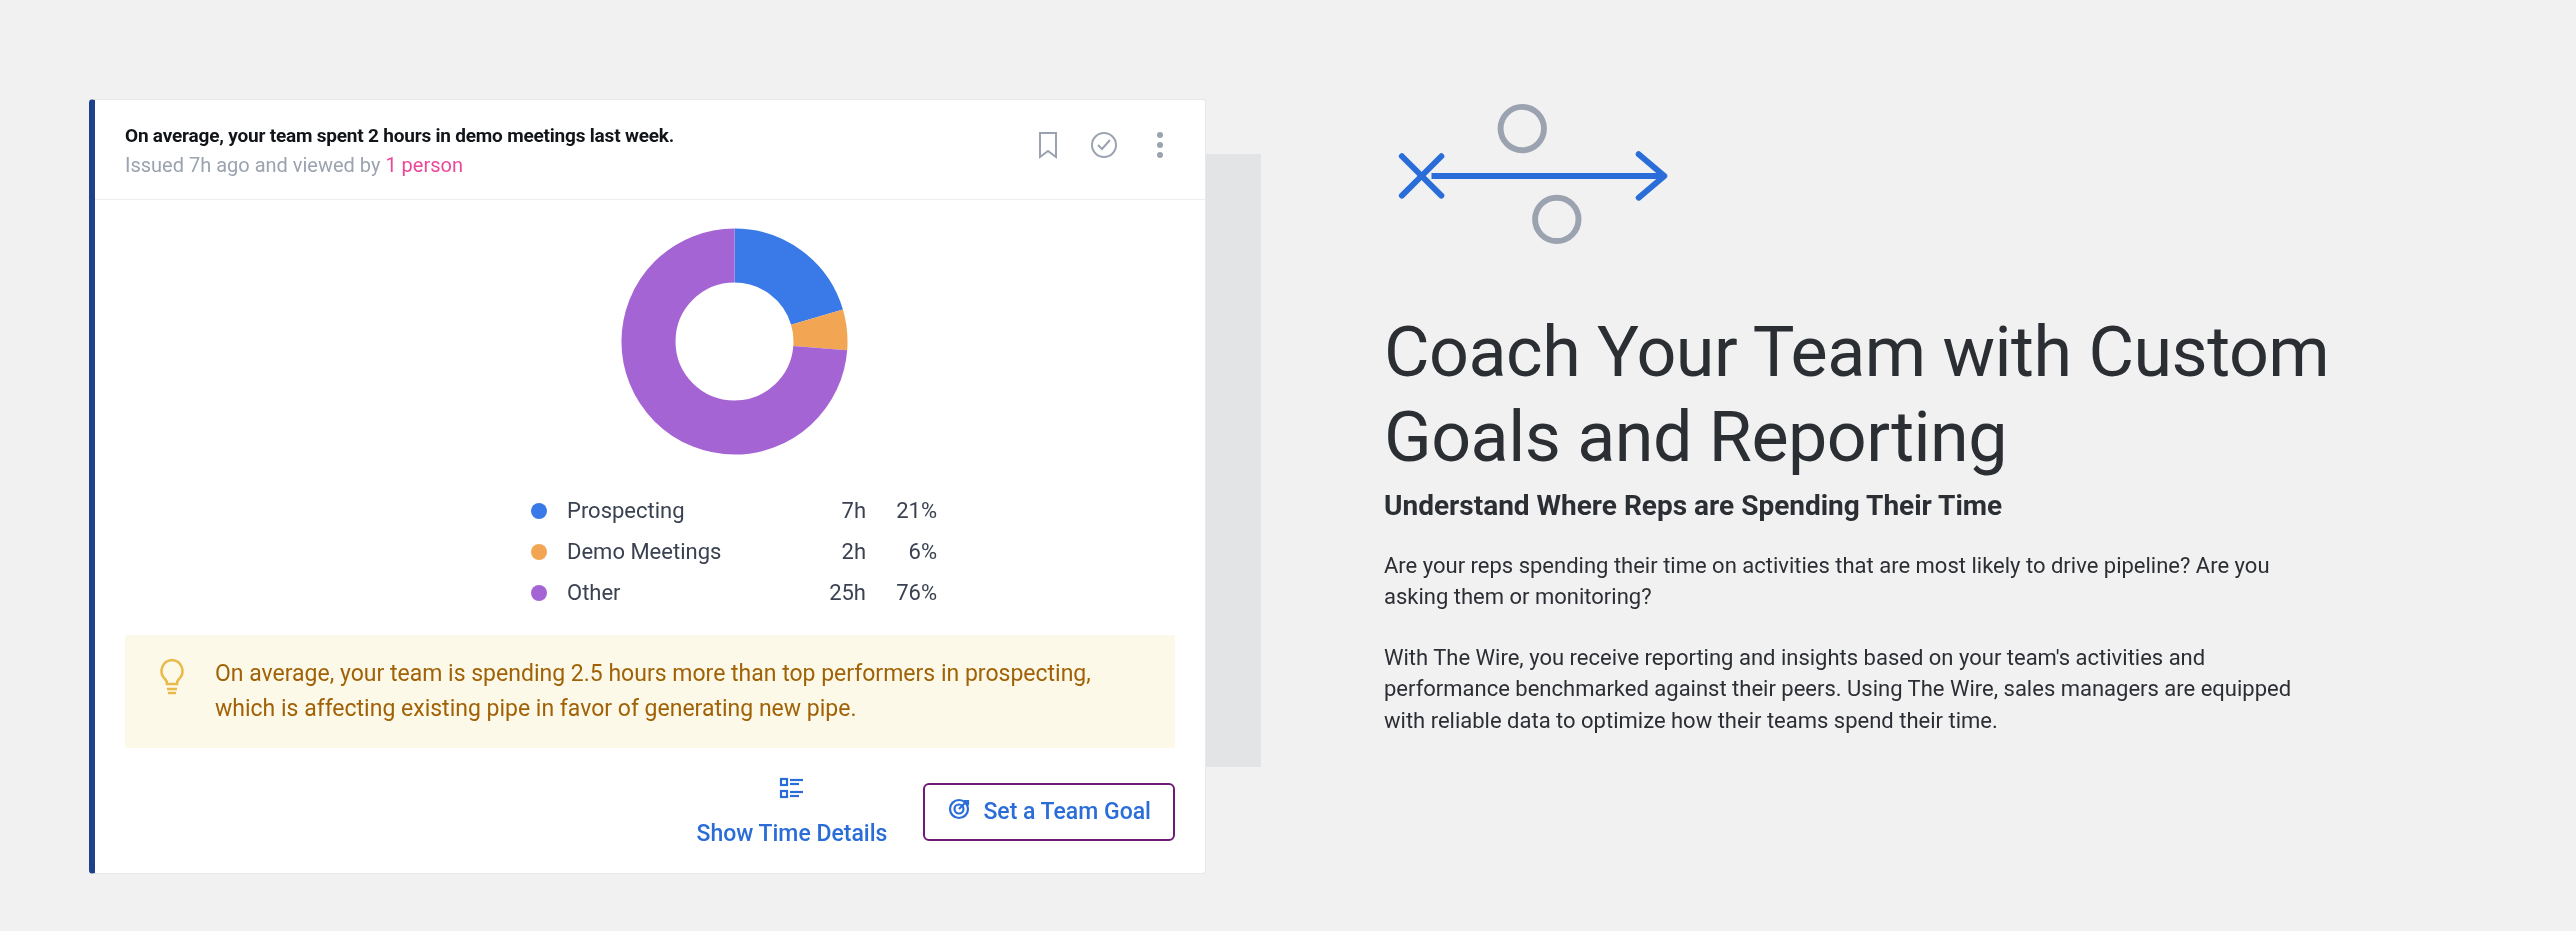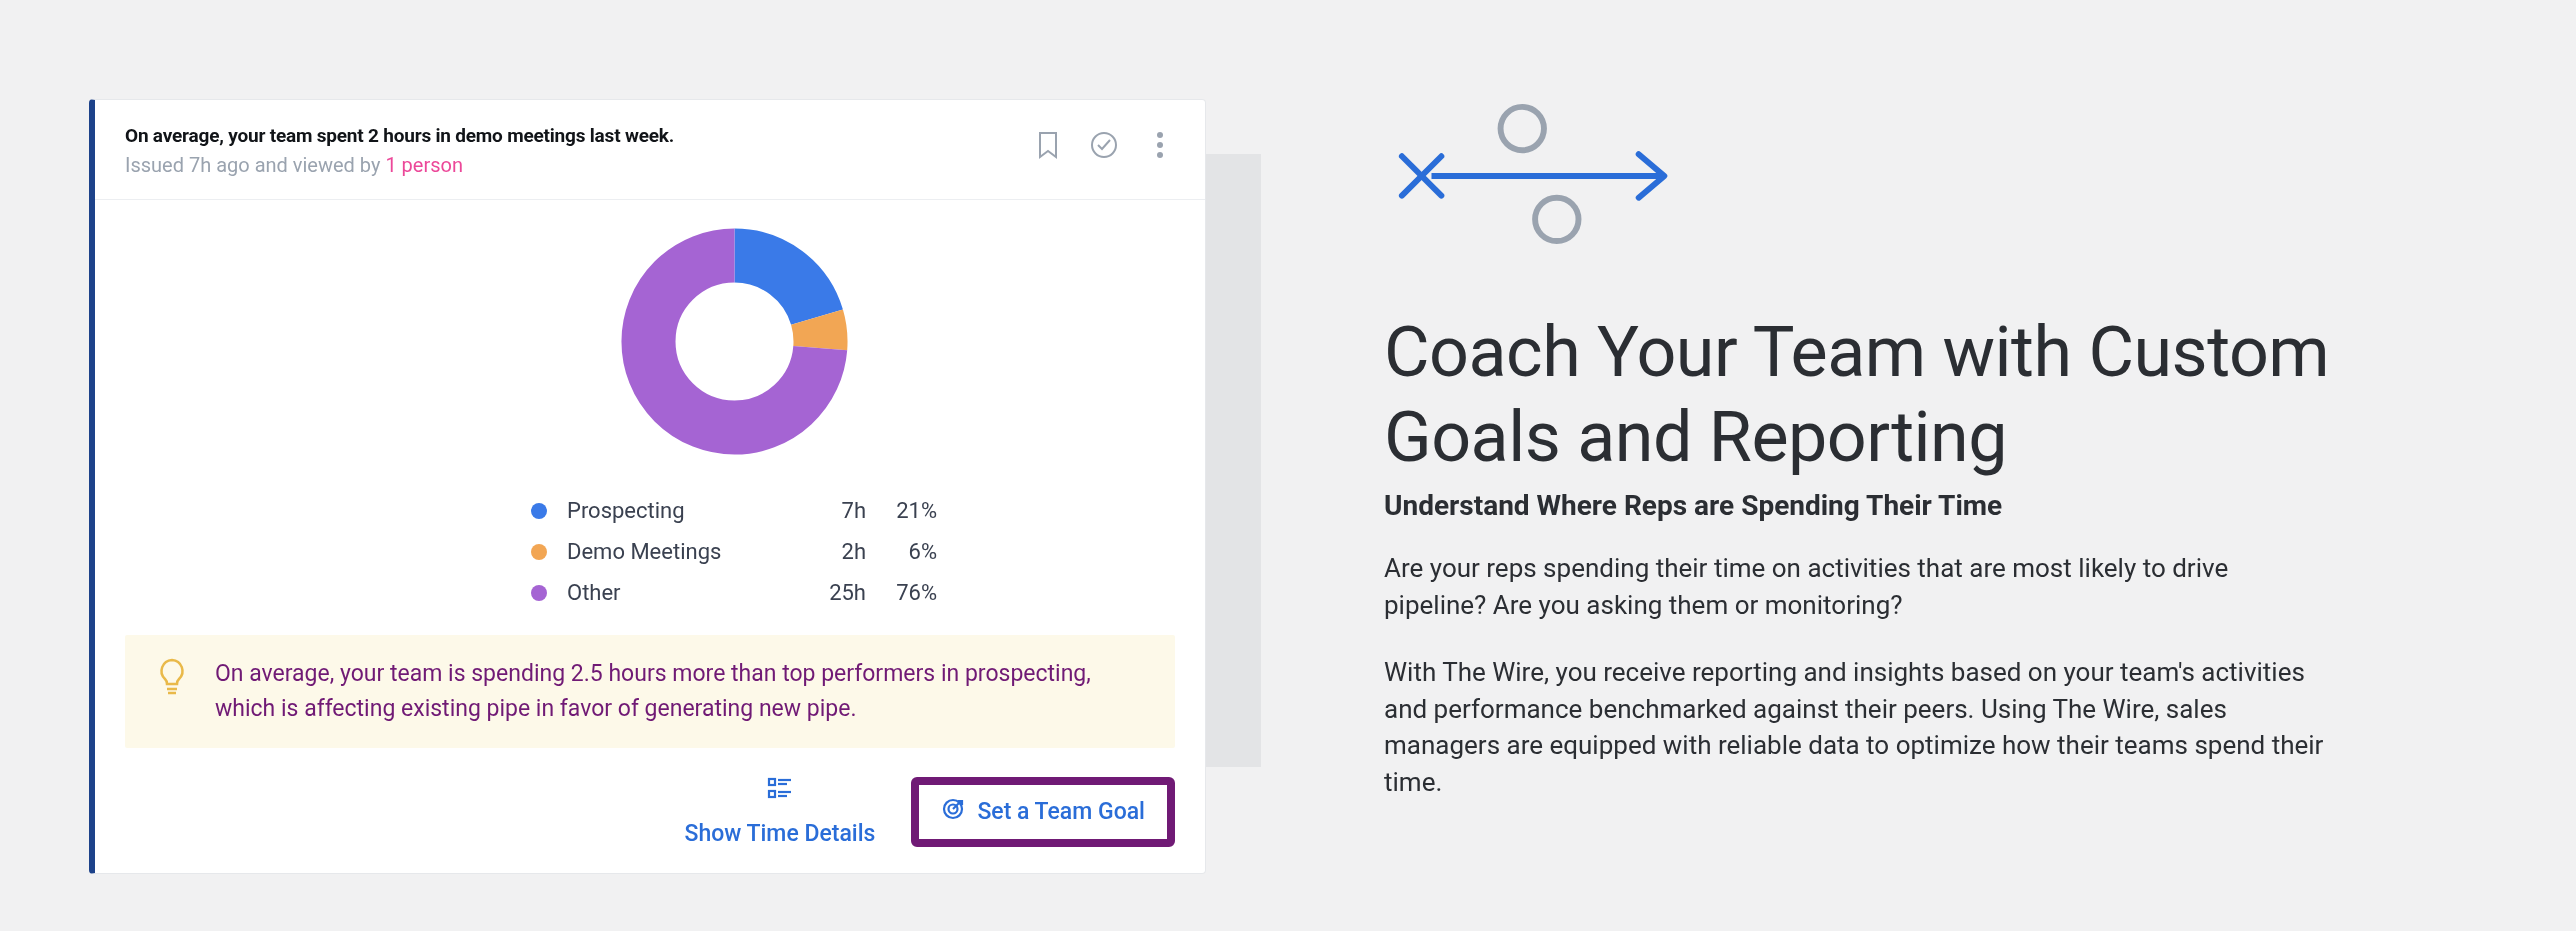--- a/index.html
+++ b/index.html
@@ -128,21 +128,21 @@
     display: flex;
     align-items: flex-start;
     gap: 26px;
     background: #fdf9e9;
     padding: 22px 30px;
     border-radius: 2px;
   }
   .insight-text {
     font-size: 23px;
     line-height: 1.5;
-    color: #701a75;
+    color: #a16207;
   }
 
   
   .card-footer {
     display: flex;
     justify-content: flex-end;
     gap: 36px;
     margin-top: 28px;
     align-items: center;
   }
@@ -156,21 +156,21 @@
     cursor: pointer;
     flex-direction: column;
   }
   .outline-btn {
     display: flex;
     align-items: center;
     gap: 12px;
     font-size: 23px;
     font-weight: 500;
     color: #2a6dd8;
-    border: 8px solid #701a75;
+    border: 2px solid #701a75;
     border-radius: 6px;
     padding: 12px 22px;
     cursor: pointer;
     background: #fff;
   }
 
   
   .copy {
     width: 1008px;
     padding-top: 0;
@@ -186,21 +186,21 @@
     letter-spacing: -0.5px;
   }
   .subhead {
     font-size: 28px;
     font-weight: 700;
     color: #2b2e33;
     margin-bottom: 28px;
     margin-top: 8px;
   }
   .para {
-    font-size: 26px;
+    font-size: 22px;
     line-height: 1.42;
     color: #2b2e33;
     margin-bottom: 30px;
     max-width: 949px;
   }
 </style>
 </head>
 <body>
 
 <div class="page">

